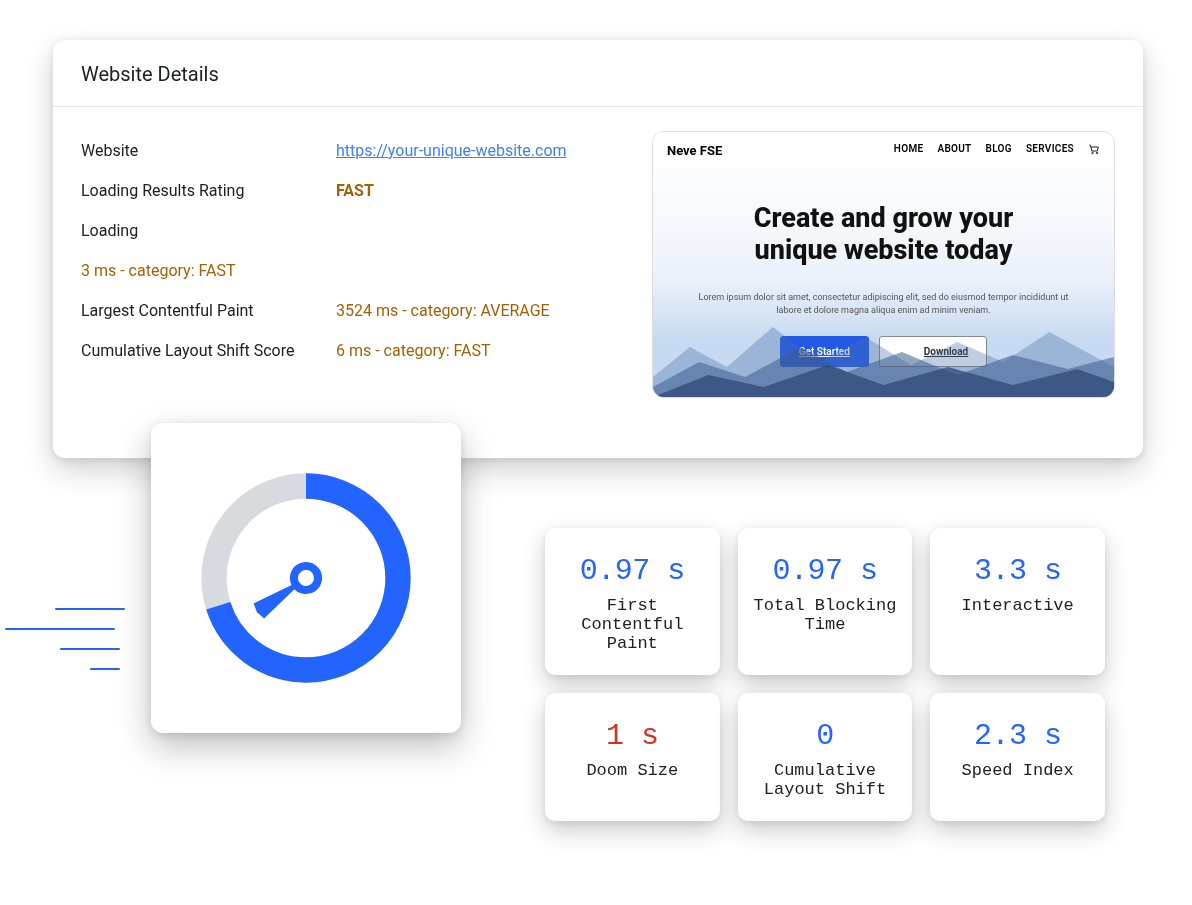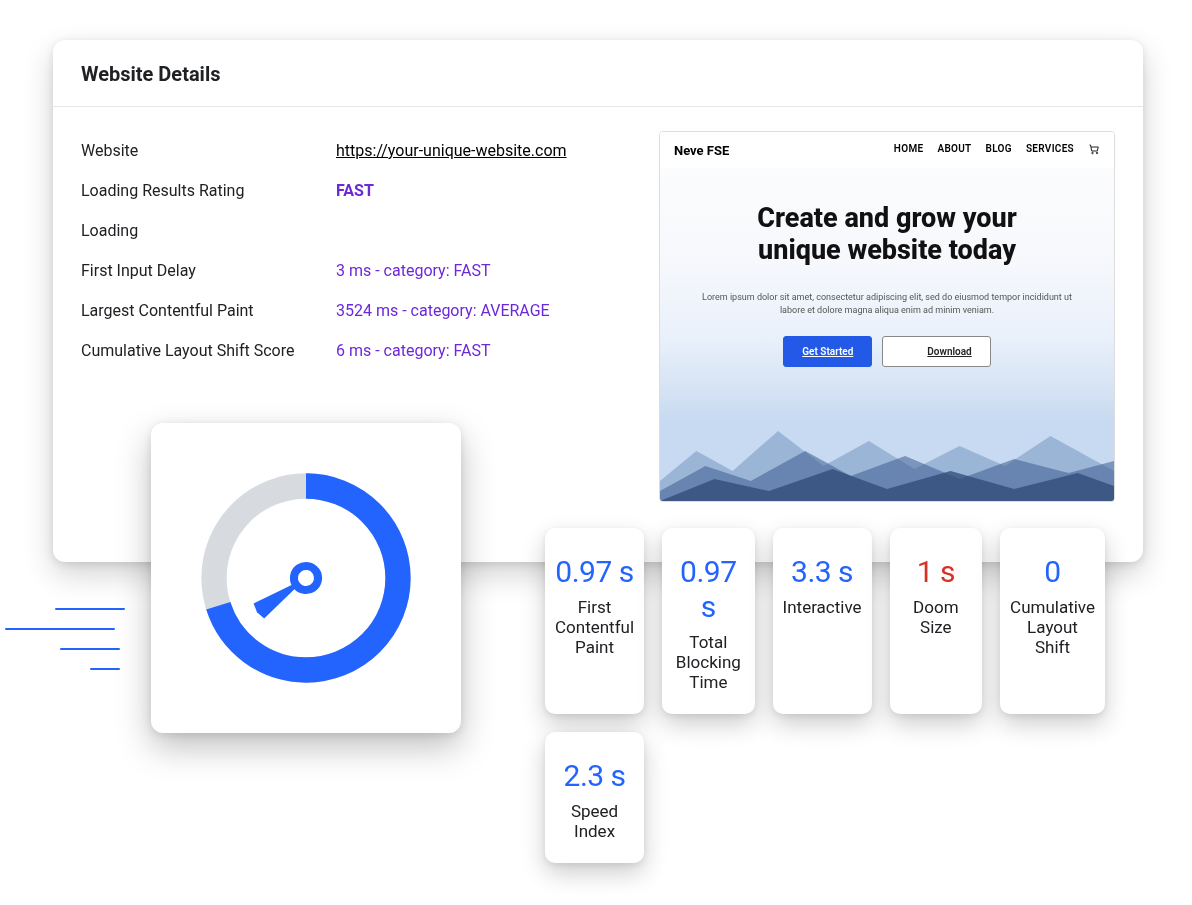--- a/index.html
+++ b/index.html
@@ -20,50 +20,50 @@
     background: #fff;
     border-radius: 12px;
     box-shadow: 0 12px 30px rgba(0,0,0,0.18), 0 2px 8px rgba(0,0,0,0.1);
   }
   .details-header {
     padding: 22px 28px 20px;
     border-bottom: 1px solid #e6e6e8;
   }
   .details-header h2 {
     font-size: 20px;
-    font-weight: 700;
+    font-weight: 400;
     color: #202124;
   }
   .details-body {
     display: flex;
     padding: 24px 28px 60px 28px;
-    gap: 23px;
+    gap: 16px;
   }
   .details-table {
     flex: 0 0 555px;
   }
   .details-row {
     display: flex;
     padding: 8px 0;
     font-size: 16px;
     color: #202124;
     line-height: 1.5;
   }
   .details-row .lbl { width: 255px; color:#202124; }
-  .details-row .val { color:#6d28d9; }
-  .details-row .val.link { color:#000000; }
+  .details-row .val { color:#a16207; }
+  .details-row .val.link { color:#3b82f6; }
   .details-row .val.bold { font-weight: 700; }
 
   
   .preview {
     flex: 1;
     position: relative;
-    height: 371px;
+    height: 267px;
     border: 1px solid #ddd;
-    border-radius: 4px;
+    border-radius: 12px;
     background: linear-gradient(to bottom, #fefefe 0%, #f6f8fc 35%, #eaf1fb 55%, #d5e3f4 70%, #c7daf1 78%);
     overflow: hidden;
   }
   .preview-nav {
     position: absolute; top: 0; left: 0; right: 0;
     height: 36px;
     display: flex; align-items: center;
     padding: 0 14px;
     font-size: 11px;
     background:#fff;
@@ -108,22 +108,23 @@
     position:absolute; left: 5px; top: 590px; width: 130px;
   }
   .blue-lines div { height:2px; background:#2364ff; margin: 18px 0; border-radius:2px; }
 
   
   .metrics {
     position:absolute;
     left: 545px; top: 528px;
     width: 560px;
     display:grid;
-    grid-template-columns: repeat(5, 1fr);
+    grid-template-columns: repeat(3, 1fr);
     gap: 18px;
+    font-family: Liberation Mono, monospace;
   }
   .metric-card {
     background:#fff;
     border-radius: 10px;
     box-shadow: 0 10px 24px rgba(0,0,0,0.20), 0 2px 6px rgba(0,0,0,0.08);
     text-align:center;
     padding: 26px 10px 22px;
   }
   .metric-value {
     font-size: 30px;
@@ -152,21 +153,20 @@
         <a href="#" class="val link">https://your-unique-website.com</a>
       </div>
       <div class="details-row">
         <span class="lbl">Loading Results Rating</span>
         <span class="val bold">FAST</span>
       </div>
       <div class="details-row">
         <span class="lbl">Loading</span>
       </div>
       <div class="details-row">
-        <span class="lbl">First Input Delay</span>
         <span class="val">3 ms - category: FAST</span>
       </div>
       <div class="details-row">
         <span class="lbl">Largest Contentful Paint</span>
         <span class="val">3524 ms - category: AVERAGE</span>
       </div>
       <div class="details-row">
         <span class="lbl">Cumulative Layout Shift Score</span>
         <span class="val">6 ms - category: FAST</span>
       </div>

